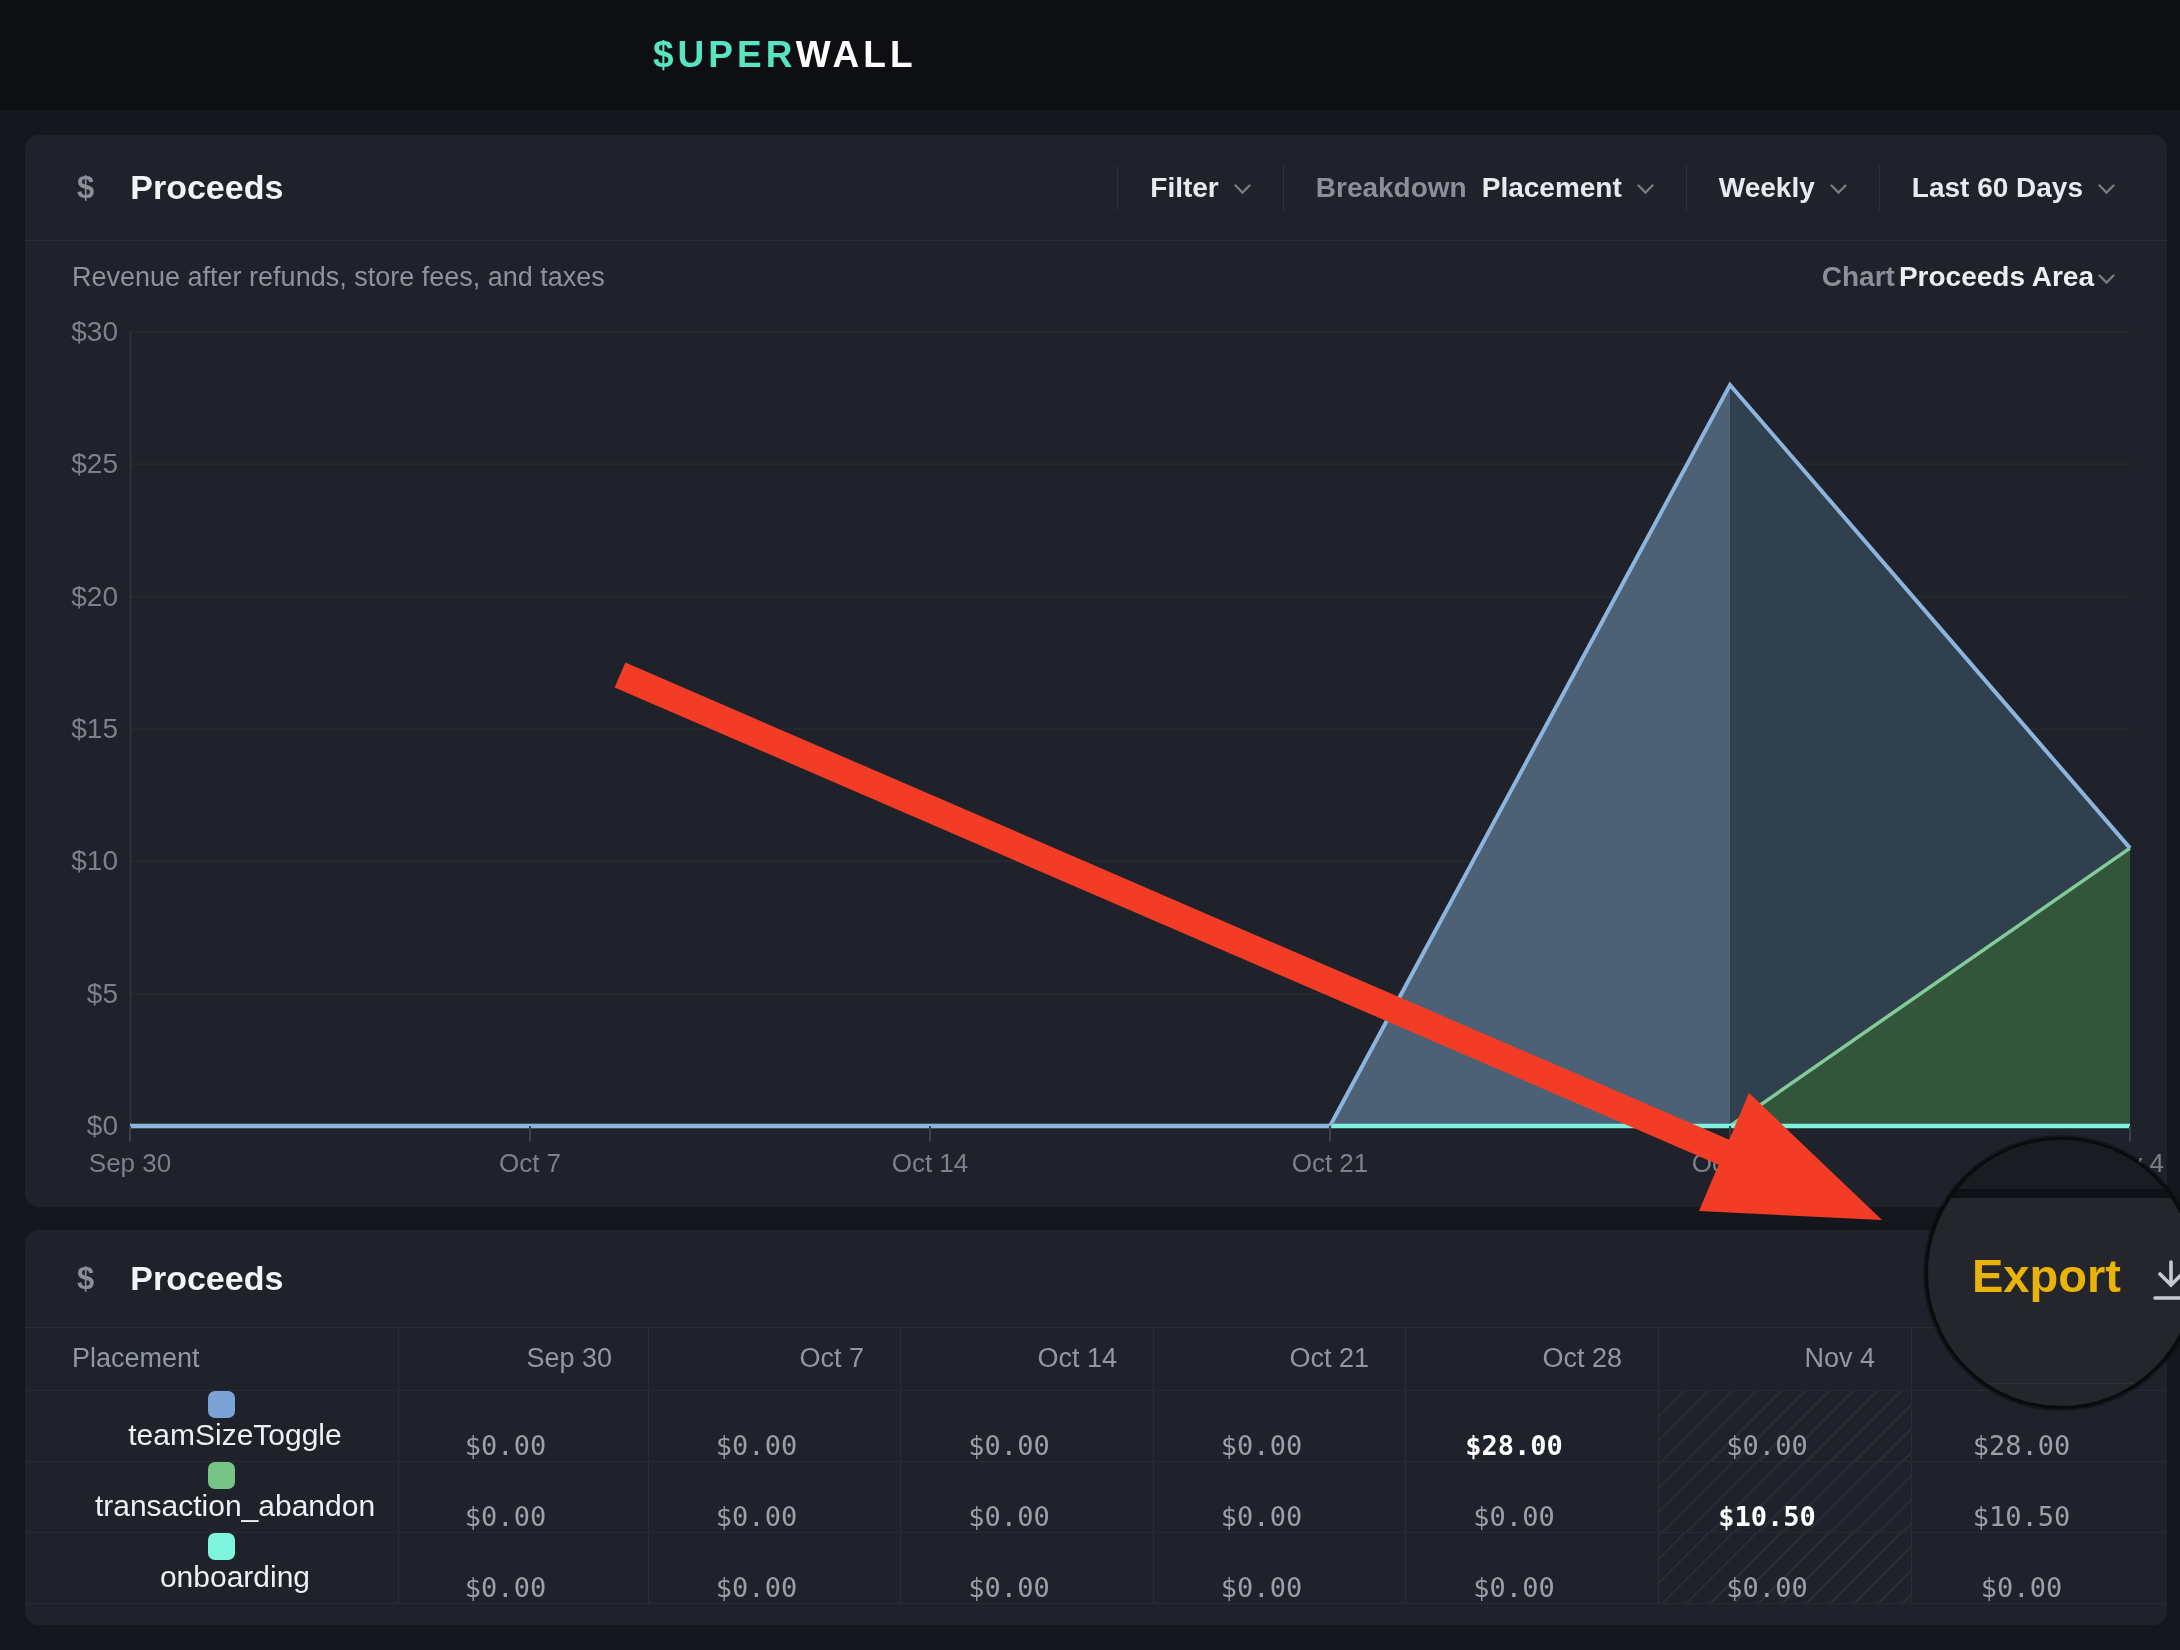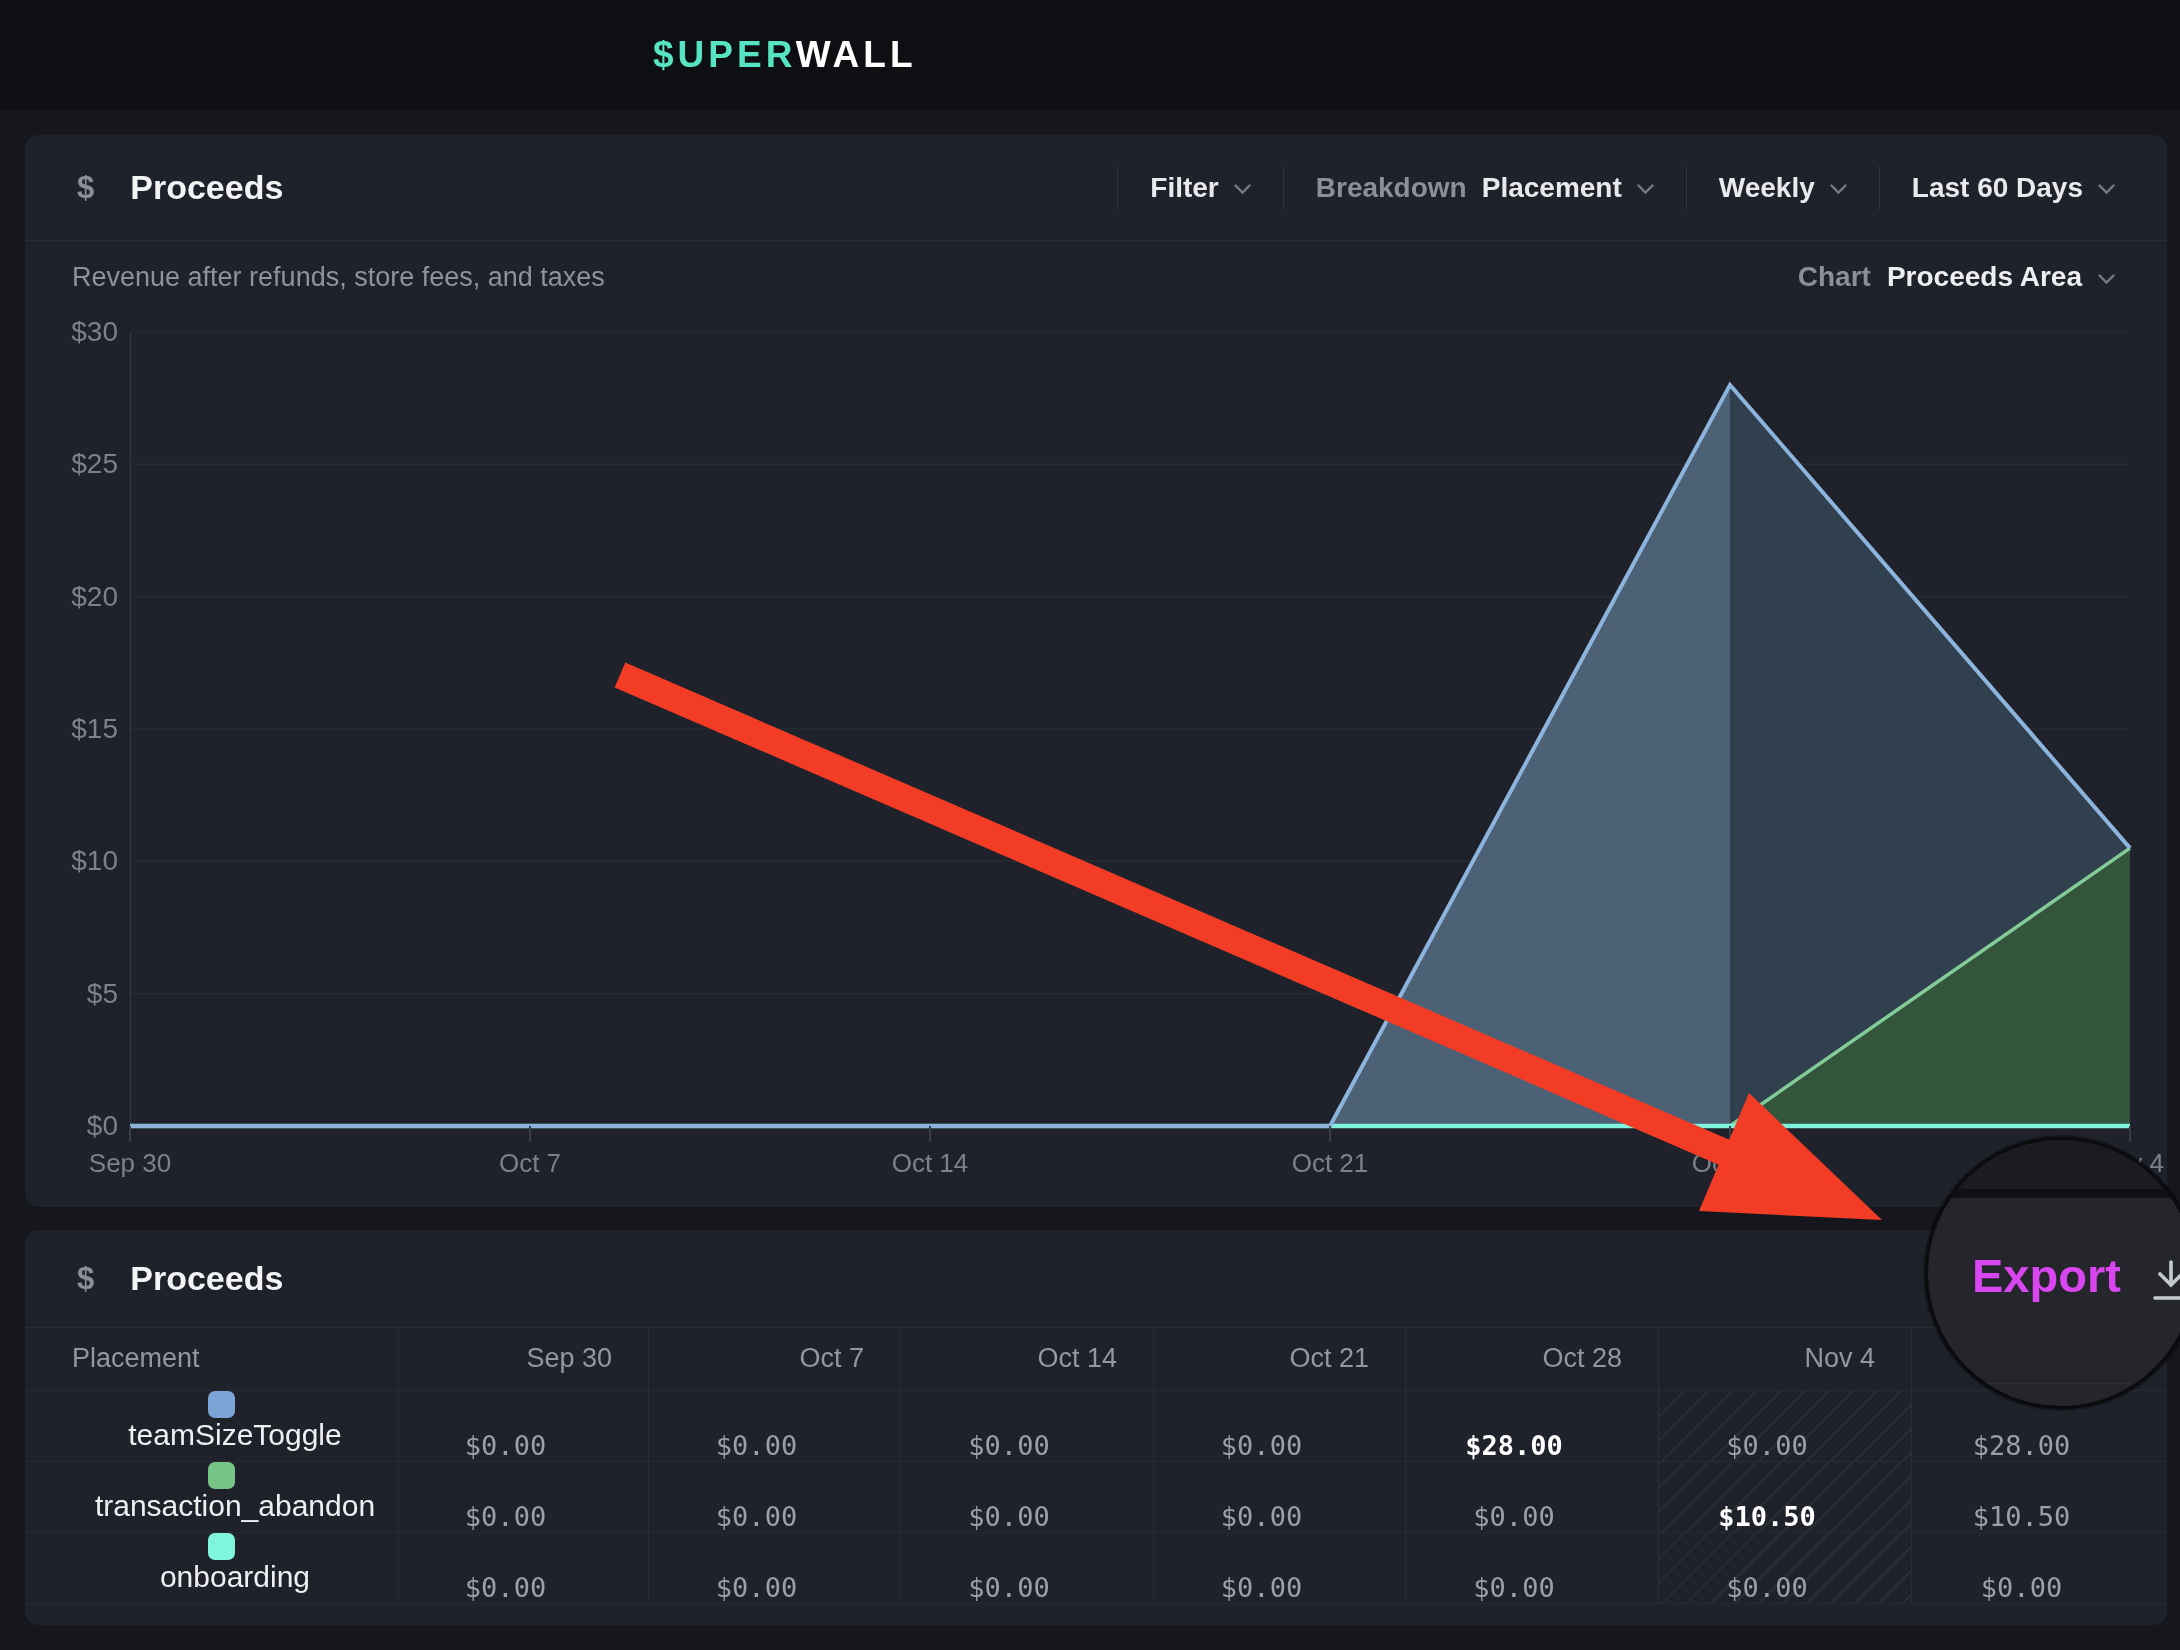--- a/index.html
+++ b/index.html
@@ -26,21 +26,21 @@
 
   .controls{margin-left:auto;margin-right:52px;display:flex;align-items:center;}
   .vdiv{width:1px;height:44px;background:#2f333c;}
   .ctl{display:flex;align-items:center;gap:15px;padding:0 32px;font-size:28px;font-weight:600;
        color:#e8eaed;cursor:pointer;white-space:nowrap;}
   .muted{color:#8a8f98;font-weight:600;}
   .chev{display:inline-flex;margin-top:4px;}
 
   .subrow{position:absolute;left:0;top:106px;width:100%;height:72px;display:flex;align-items:center;}
   .subtitle{margin-left:47px;font-size:27px;color:#8d929b;}
-  .chart-sel{margin-left:auto;margin-right:52px;display:flex;align-items:center;gap:16px;
+  .chart-sel{margin-left:auto;margin-right:52px;display:flex;align-items:center;gap:4px;
              font-size:28px;font-weight:600;color:#eceef0;cursor:pointer;}
 
   
   .ylabels{position:absolute;left:0;top:197px;width:93px;height:794px;}
   .ylabels span{position:absolute;right:0;font-size:28px;color:#7c818a;line-height:30px;white-space:nowrap;}
   .plot{position:absolute;left:105px;top:197px;width:2000px;height:794px;}
   .plot svg{position:absolute;left:0;top:0;overflow:visible;}
   .xlabels{position:absolute;left:105px;top:1013px;width:2000px;height:40px;}
   .xlabels span{position:absolute;transform:translateX(-50%);font-size:26px;color:#7c818a;white-space:nowrap;}
 
@@ -63,21 +63,21 @@
 
   
   .arrow-overlay{position:absolute;left:0;top:0;z-index:40;pointer-events:none;}
   .zoom-circle{position:absolute;left:1925px;top:1137px;width:266px;height:266px;border-radius:50%;
                background:#24262c;border:3px solid #0a0b0d;overflow:hidden;z-index:30;
                box-shadow:0 0 0 2px rgba(0,0,0,0.35);}
   .zc-band{position:absolute;top:0;left:0;right:0;height:49px;background:#1a1c22;border-bottom:9px solid #101116;}
   .zc-line{position:absolute;top:243px;left:0;right:0;height:1px;background:#2c3038;}
   .zc-content{position:absolute;top:108px;left:0;right:0;display:flex;align-items:center;
               justify-content:flex-start;padding-left:44px;gap:28px;cursor:pointer;}
-  .zc-label{font-size:47px;color:#d946ef;font-weight:600;}
+  .zc-label{font-size:47px;color:#eab308;font-weight:600;}
 </style>
 </head>
 <body>
 
 <div class="page">
 
   <div class="topbar">
     <div class="logo"><span class="lg-a" style="color: rgb(86, 228, 194);">$UPER</span><span class="lg-b">WALL</span></div>
   </div>
 

